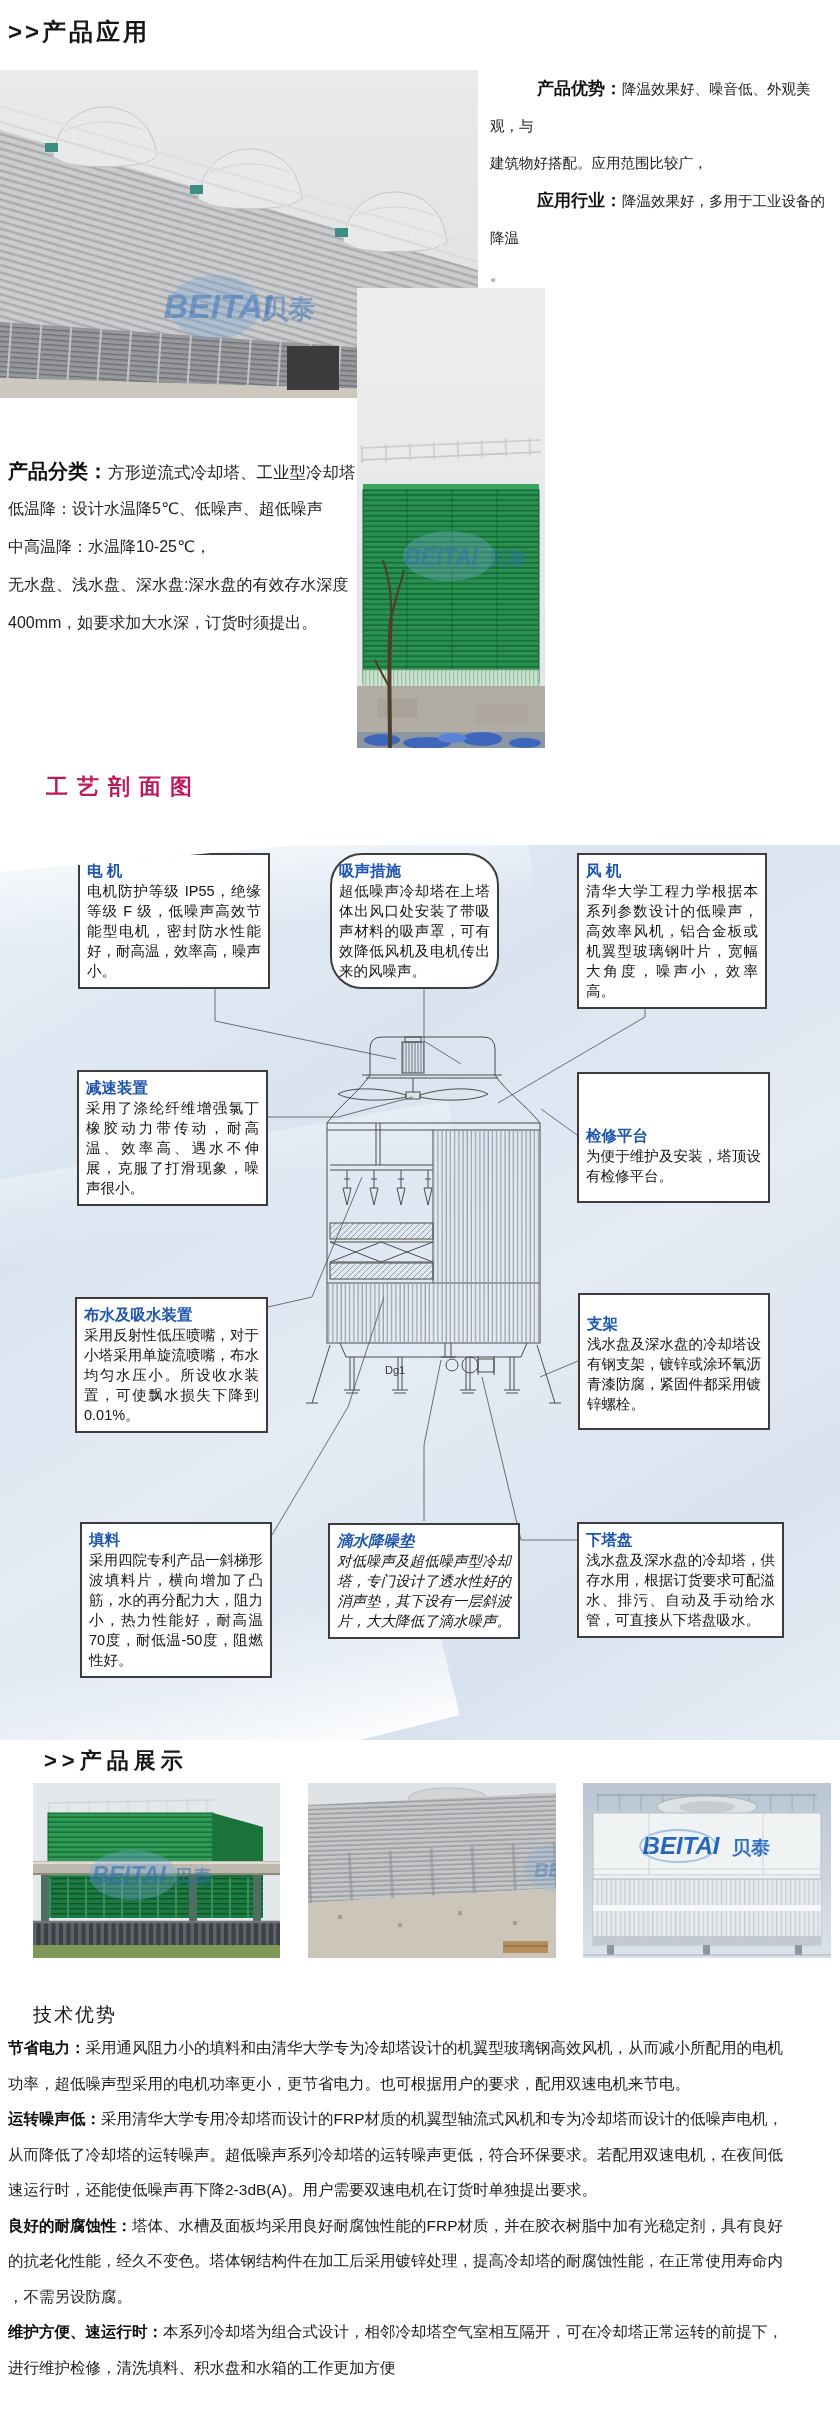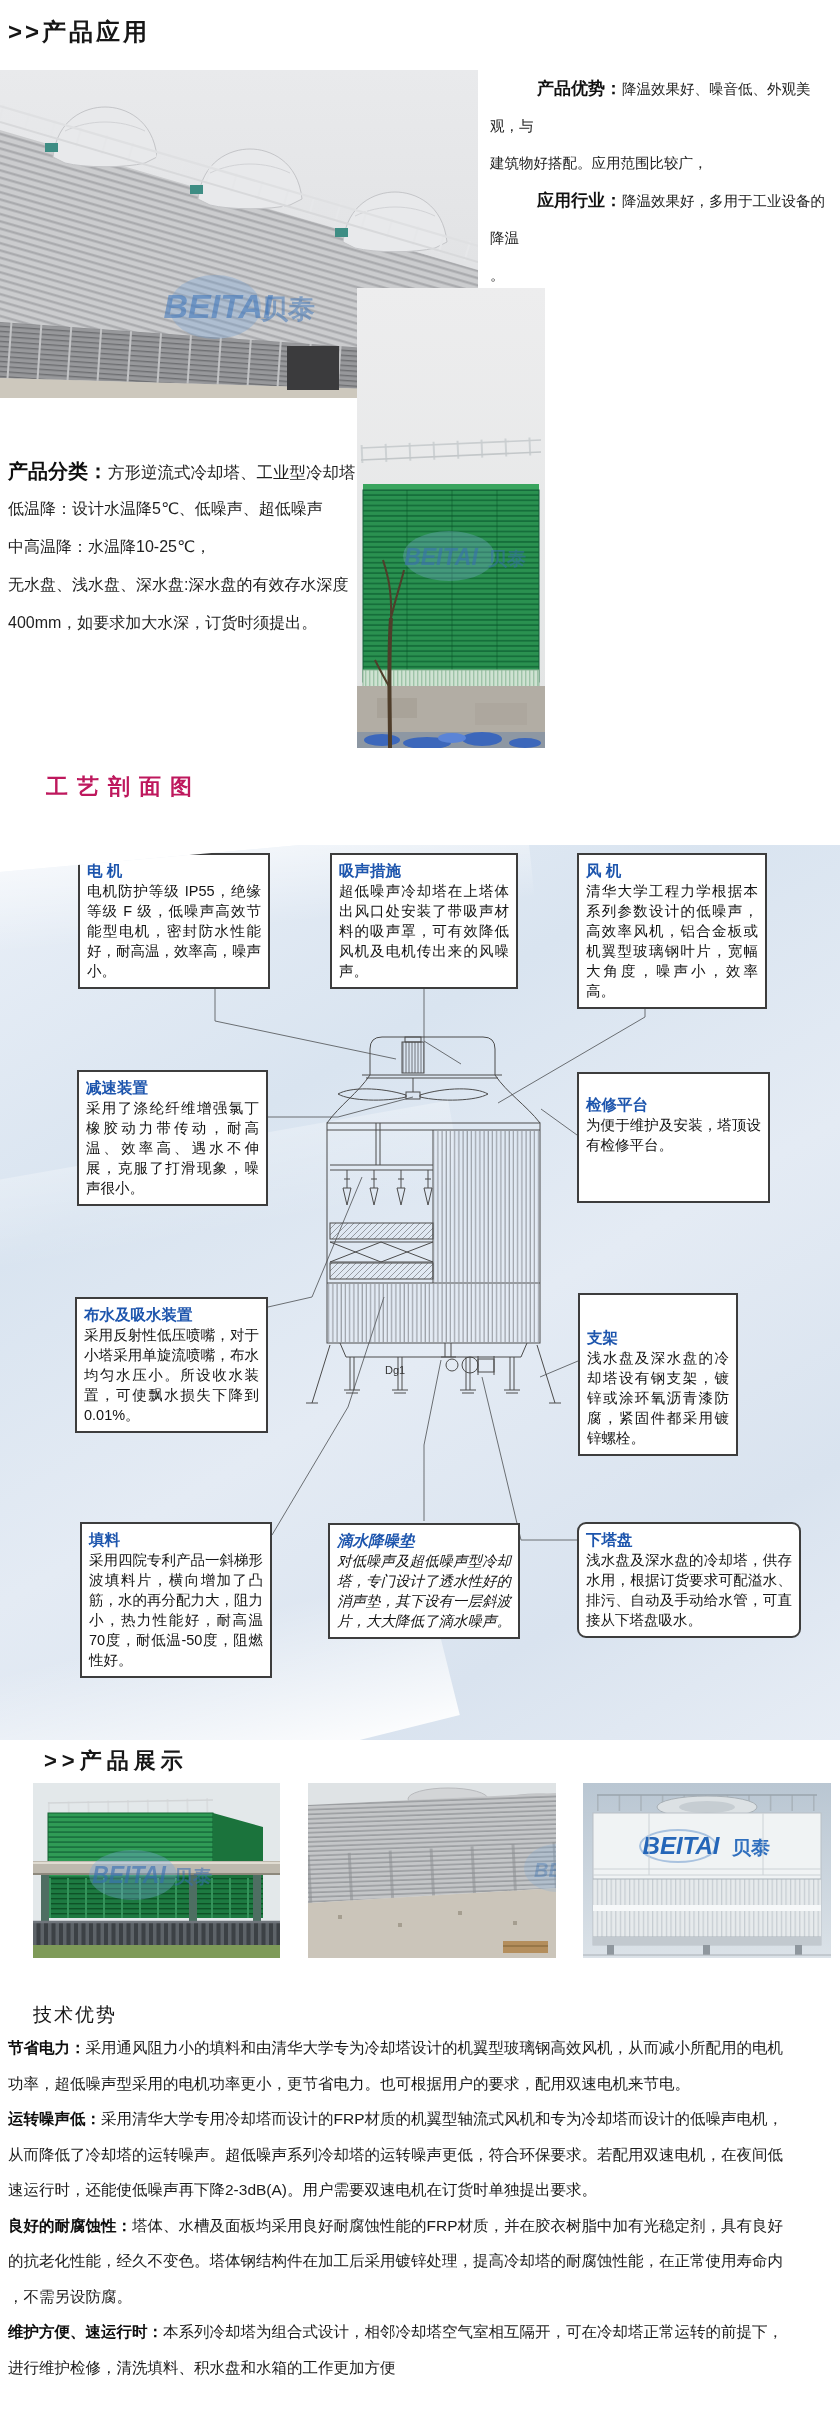--- a/index.html
+++ b/index.html
@@ -43,29 +43,29 @@
     background:linear-gradient(to bottom,rgba(255,255,255,.28),rgba(255,255,255,0)); }
   #shineB { left:-110px; bottom:-45px; width:560px; height:150px; transform:rotate(-14deg);
     background:linear-gradient(to top,rgba(255,255,255,.9),rgba(255,255,255,0)); }
   #cutaway { position:absolute; left:0; top:0; width:840px; height:895px; }
 
   
   .co { position:absolute; background:#ffffff; border:2px solid #3d3d3d; padding:5px 7px 6px; }
   .co h4 { color:#1d55ad; font-size:15.5px; line-height:21px; font-weight:bold; }
   .co p { font-size:14.5px; line-height:20px; color:#141414; text-align:justify; }
   #co1 { left:78px;  top:8px;   width:192px; }
-  #co2 { left:330px; top:8px;   width:188px; }
+  #co2 { left:330px; top:8px;   width:169px;border-radius:32px; }
   #co3 { left:577px; top:8px;   width:190px; }
   #co4 { left:77px;  top:225px; width:191px; }
-  #co5 { left:577px; top:227px; width:193px; min-height:131px; padding-top:20px; }
+  #co5 { left:577px; top:227px; width:193px; min-height:131px; padding-top:51px; }
   #co6 { left:75px;  top:452px; width:193px; }
-  #co7 { left:578px; top:448px; width:160px; min-height:137px; padding-top:32px; }
+  #co7 { left:578px; top:448px; width:192px; min-height:137px; padding-top:18px; }
   #co8 { left:80px;  top:677px; width:192px; }
   #co9 { left:328px; top:678px; width:192px;font-style:italic; }
-  #co10{ left:577px; top:677px; width:224px;border-radius:9px; }
+  #co10{ left:577px; top:677px; width:207px; }
 
   
   #techtext { position:absolute; left:8px; top:2030px; width:828px; }
   #techtext p { font-size:15.5px; line-height:35.5px; color:#1b1b1b; white-space:pre-line; }
   #techtext .tlabel { font-weight:bold; color:#0d0d0d; }
 </style>
 </head>
 <body>
 
 <div class="page">

